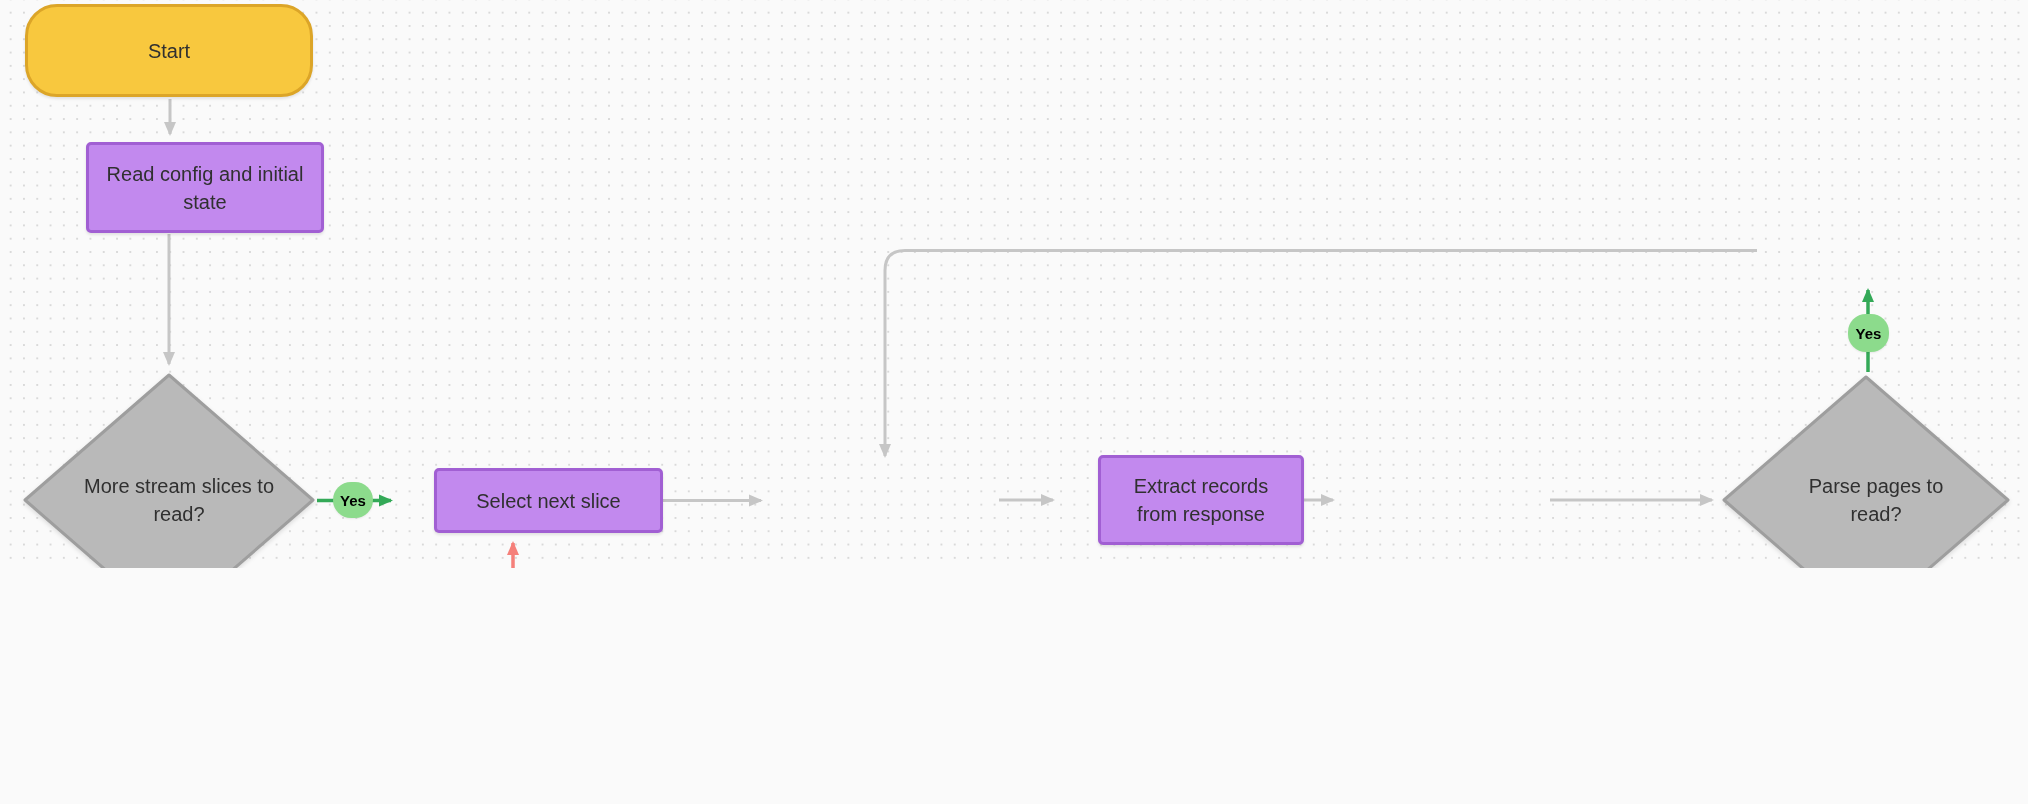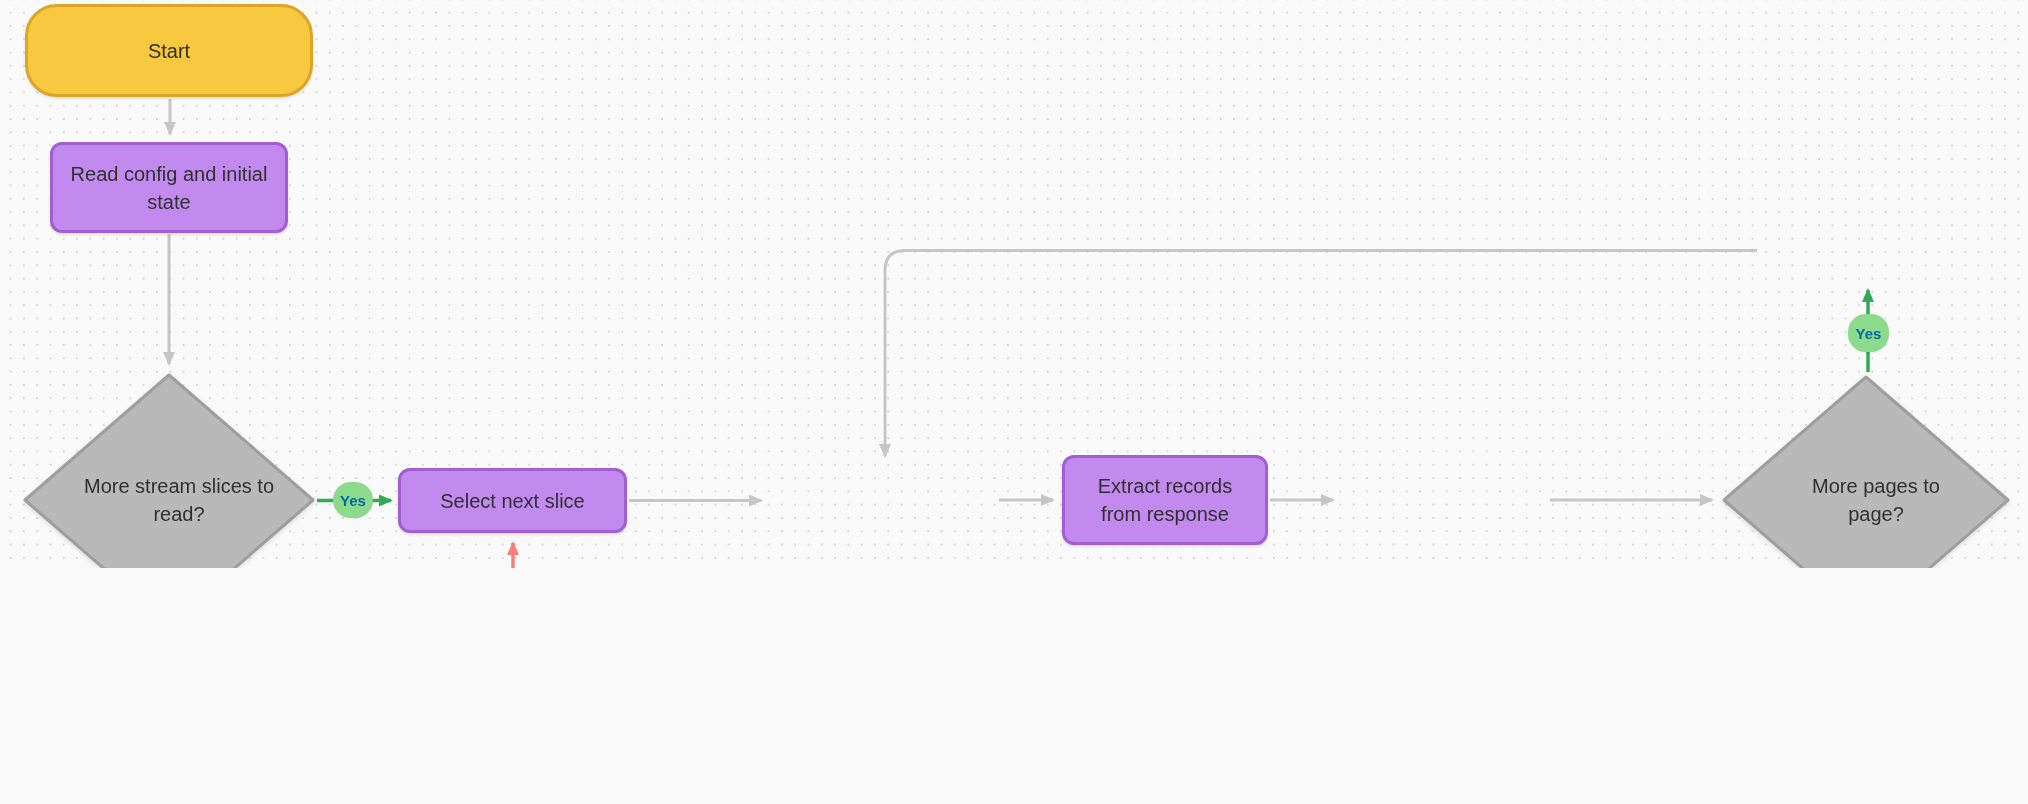--- a/index.html
+++ b/index.html
@@ -24,31 +24,32 @@
     font-size:20px;color:#303030;line-height:1.4;
     box-sizing:border-box;
   }
   .terminator{
     border:3px solid;border-radius:32px;
     box-shadow:0 2px 3px rgba(0,0,0,0.10);
   }
   .term-start{background:#F8C83E;border-color:#DCA528;}
   .term-end{background:#F4897F;border-color:#E2665C;}
   .process{
-    background:#C289EE;border:3px solid #A15FD3;border-radius:12px;
+    background:#C289EE;border:3px solid #A15FD3;border-radius:5px;
     box-shadow:0 2px 3px rgba(0,0,0,0.10);
+    margin-left:36px;
   }
   .decision{background:transparent;border:none;box-shadow:none;}
   .decision svg{position:absolute;left:0;top:0;filter:drop-shadow(0 2px 2px rgba(0,0,0,0.12));}
   .decision .lbl{position:relative;z-index:2;margin-left:20px;}
   .lbl{display:block;}
   .chip{
     position:absolute;
     display:flex;align-items:center;justify-content:center;
-    font-size:15px;font-weight:600;color:#0369a1;
+    font-size:15px;font-weight:600;color:#000000;
     border-radius:18px;z-index:3;
     box-shadow:0 1px 2px rgba(0,0,0,0.08);
   }
   .chip-yes{background:#8CDB8C;}
   .chip-no{background:#F9B8B0;}
 </style>
 </head>
 <body>
 
 <div id="canvas">
@@ -111,21 +112,21 @@
 
   <div class="node process" style="left:1062px;top:455px;width:206px;height:90px;padding:0 28px;">
     <span class="lbl">Extract records from response</span>
   </div>
 
 
   <div class="node decision" style="left:1722px;top:375px;width:288px;height:250px;">
     <svg width="288" height="250" viewBox="0 0 288 250">
       <polygon points="144,2 286,125 144,248 2,125" fill="#B9B9B9" stroke="#9E9E9E" stroke-width="3" stroke-linejoin="round"></polygon>
     </svg>
-    <span class="lbl" style="max-width:180px;">More pages to page?</span>
+    <span class="lbl" style="max-width:180px;">Parse pages to read?</span>
   </div>
 
 
 
   <div class="chip chip-yes" style="left:333px;top:482px;width:40px;height:36px;">
     <span>Yes</span>
   </div>
 
   <div class="chip chip-no" style="left:151px;top:642px;width:35px;height:35px;">
     <span>No</span>

